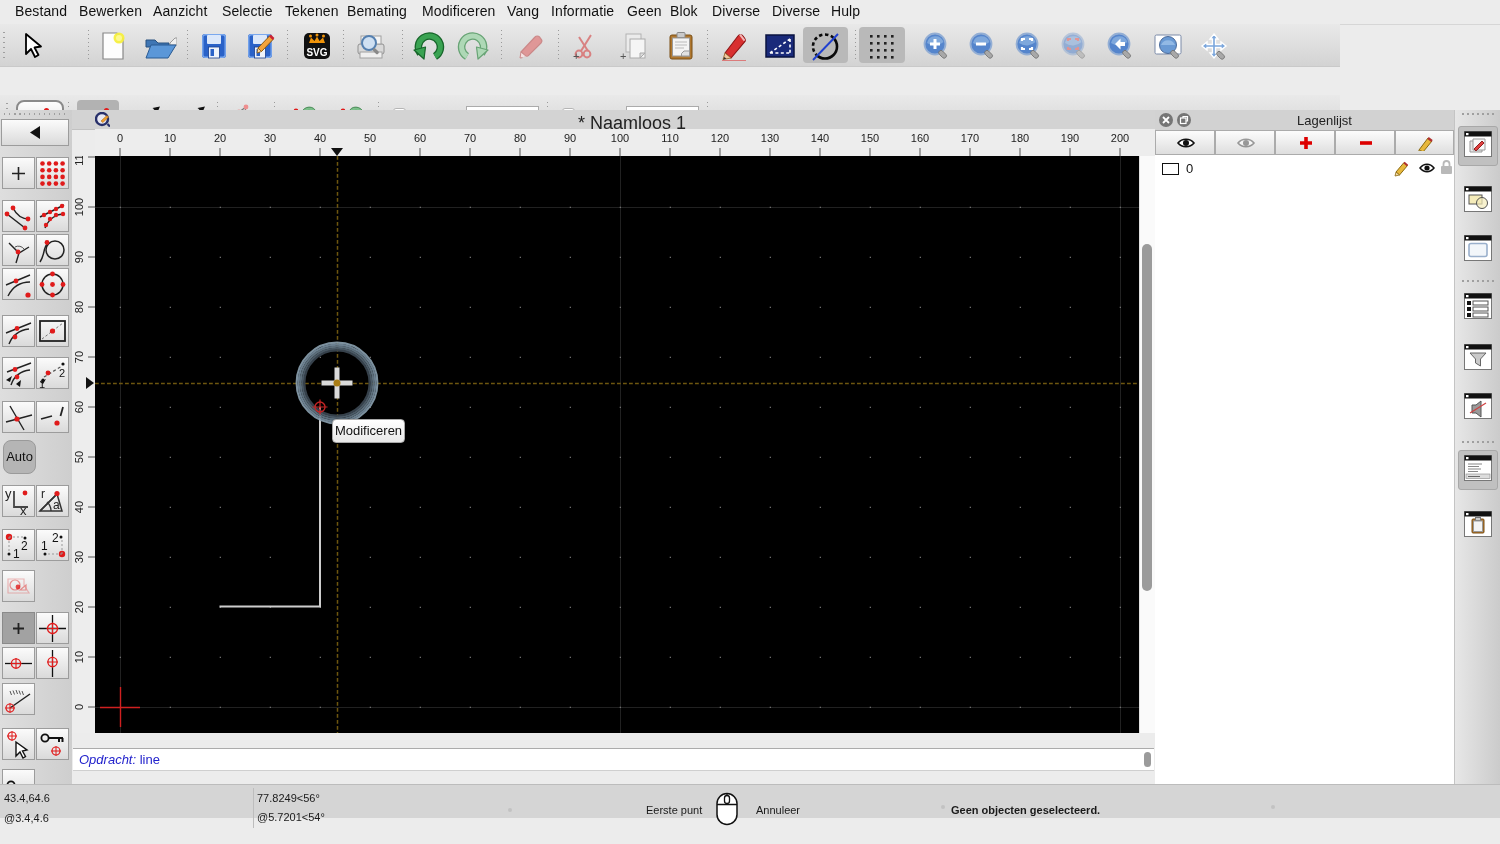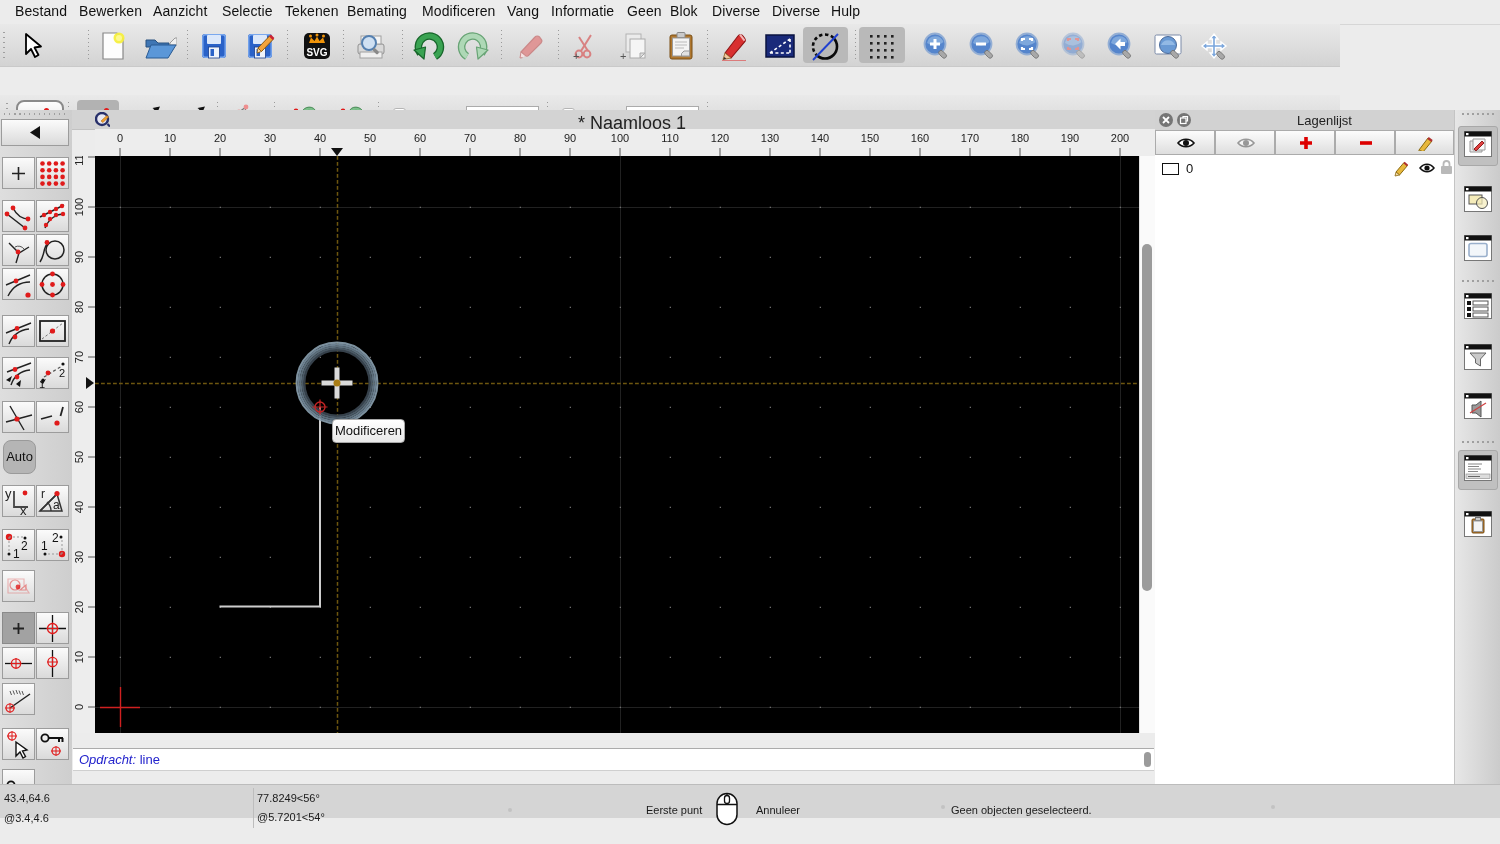--- a/index.html
+++ b/index.html
@@ -964,14 +964,14 @@
 <span class="st" style="left:257px;top:26px;">@5.7201&lt;54°</span>
 <div class="abs" style="left:508px;top:23px;width:4px;height:4px;border-radius:2px;background:#c2c2c2;"></div>
 <span class="st" style="left:646px;top:19px;">Eerste punt</span>
 <div class="abs" style="left:714px;top:6px;"><svg width="26" height="36" viewBox="0 0 26 36" style="">
         <rect x="3" y="2.5" width="20" height="31" rx="10" fill="#fff" stroke="#111" stroke-width="1.5"></rect>
         <path d="M13 2.5 V13.5 M3 13.5 H23" stroke="#111" stroke-width="1.3"></path>
         <rect x="10.5" y="4.5" width="5" height="8" rx="2.5" fill="#fff" stroke="#111" stroke-width="1.3"></rect>
       </svg></div>
 <span class="st" style="left:756px;top:19px;">Annuleer</span>
 <div class="abs" style="left:941px;top:20px;width:4px;height:4px;border-radius:2px;background:#c2c2c2;"></div>
-<span class="st" style="left:951px;top:19px;font-weight:normal;">Geen objecten geselecteerd.</span>
+<span class="st" style="left:951px;top:19px;font-weight:bold;">Geen objecten geselecteerd.</span>
 <div class="abs" style="left:1271px;top:20px;width:4px;height:4px;border-radius:2px;background:#c2c2c2;"></div>
 </div>
 </body></html>

